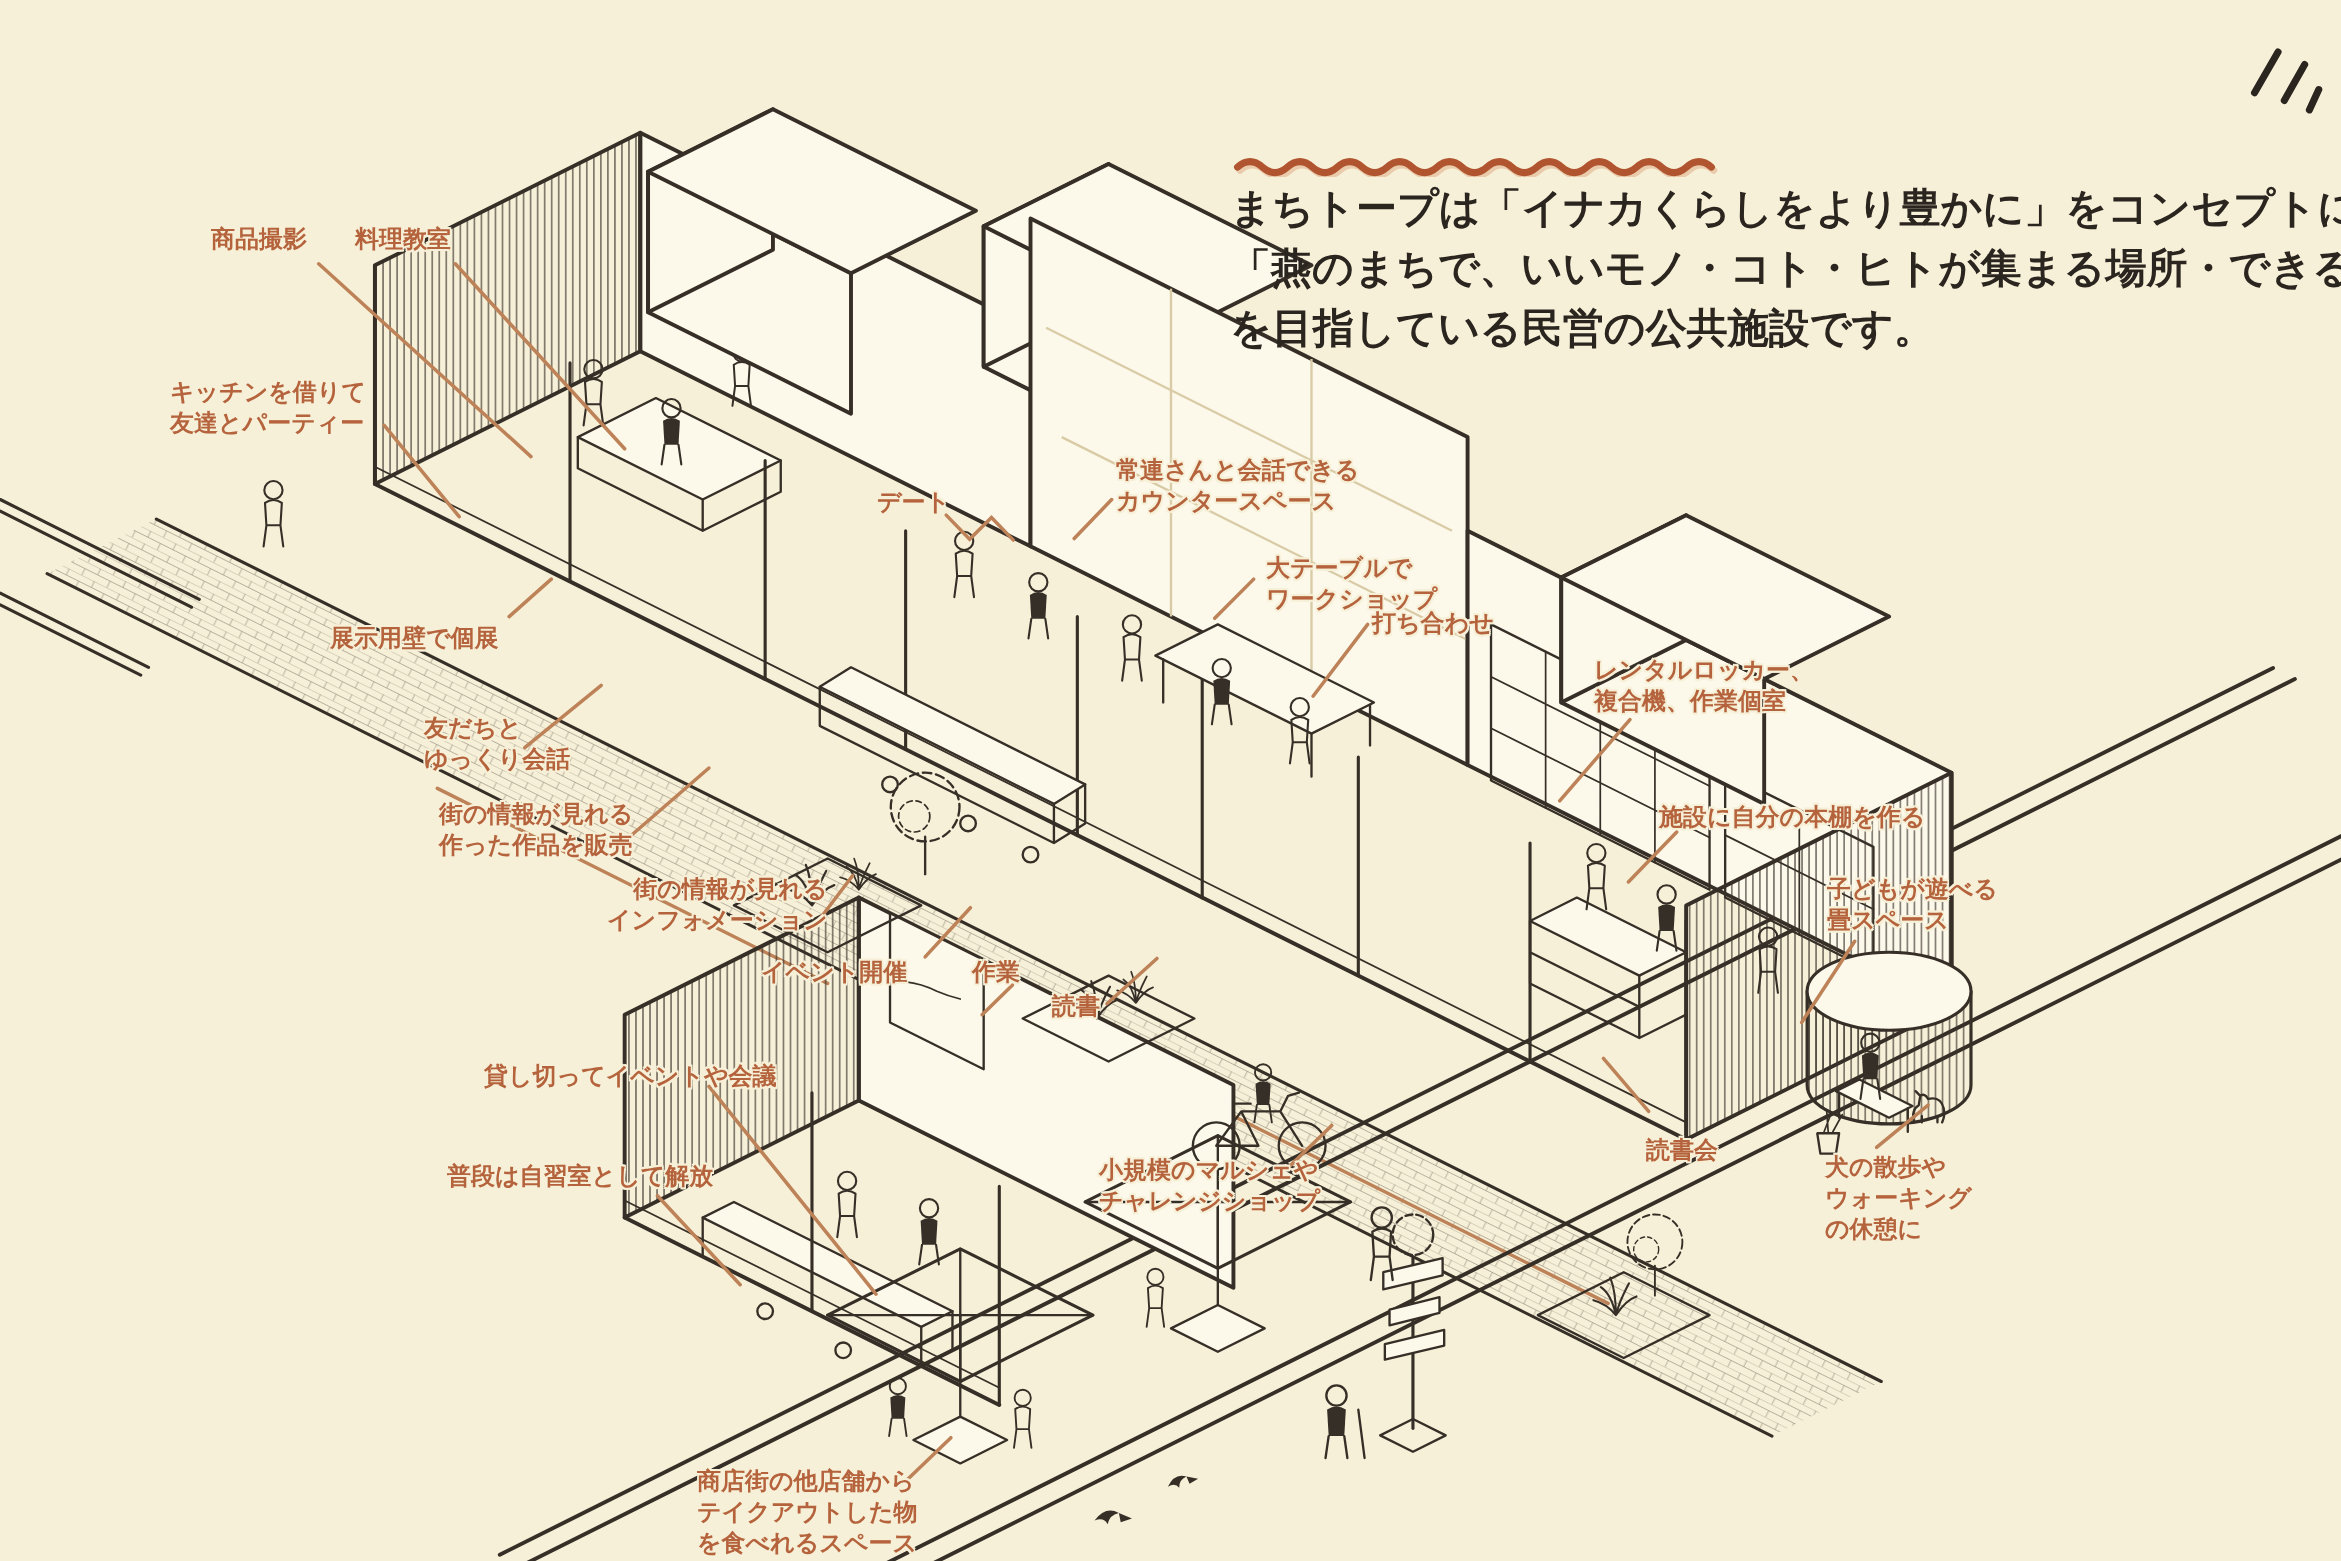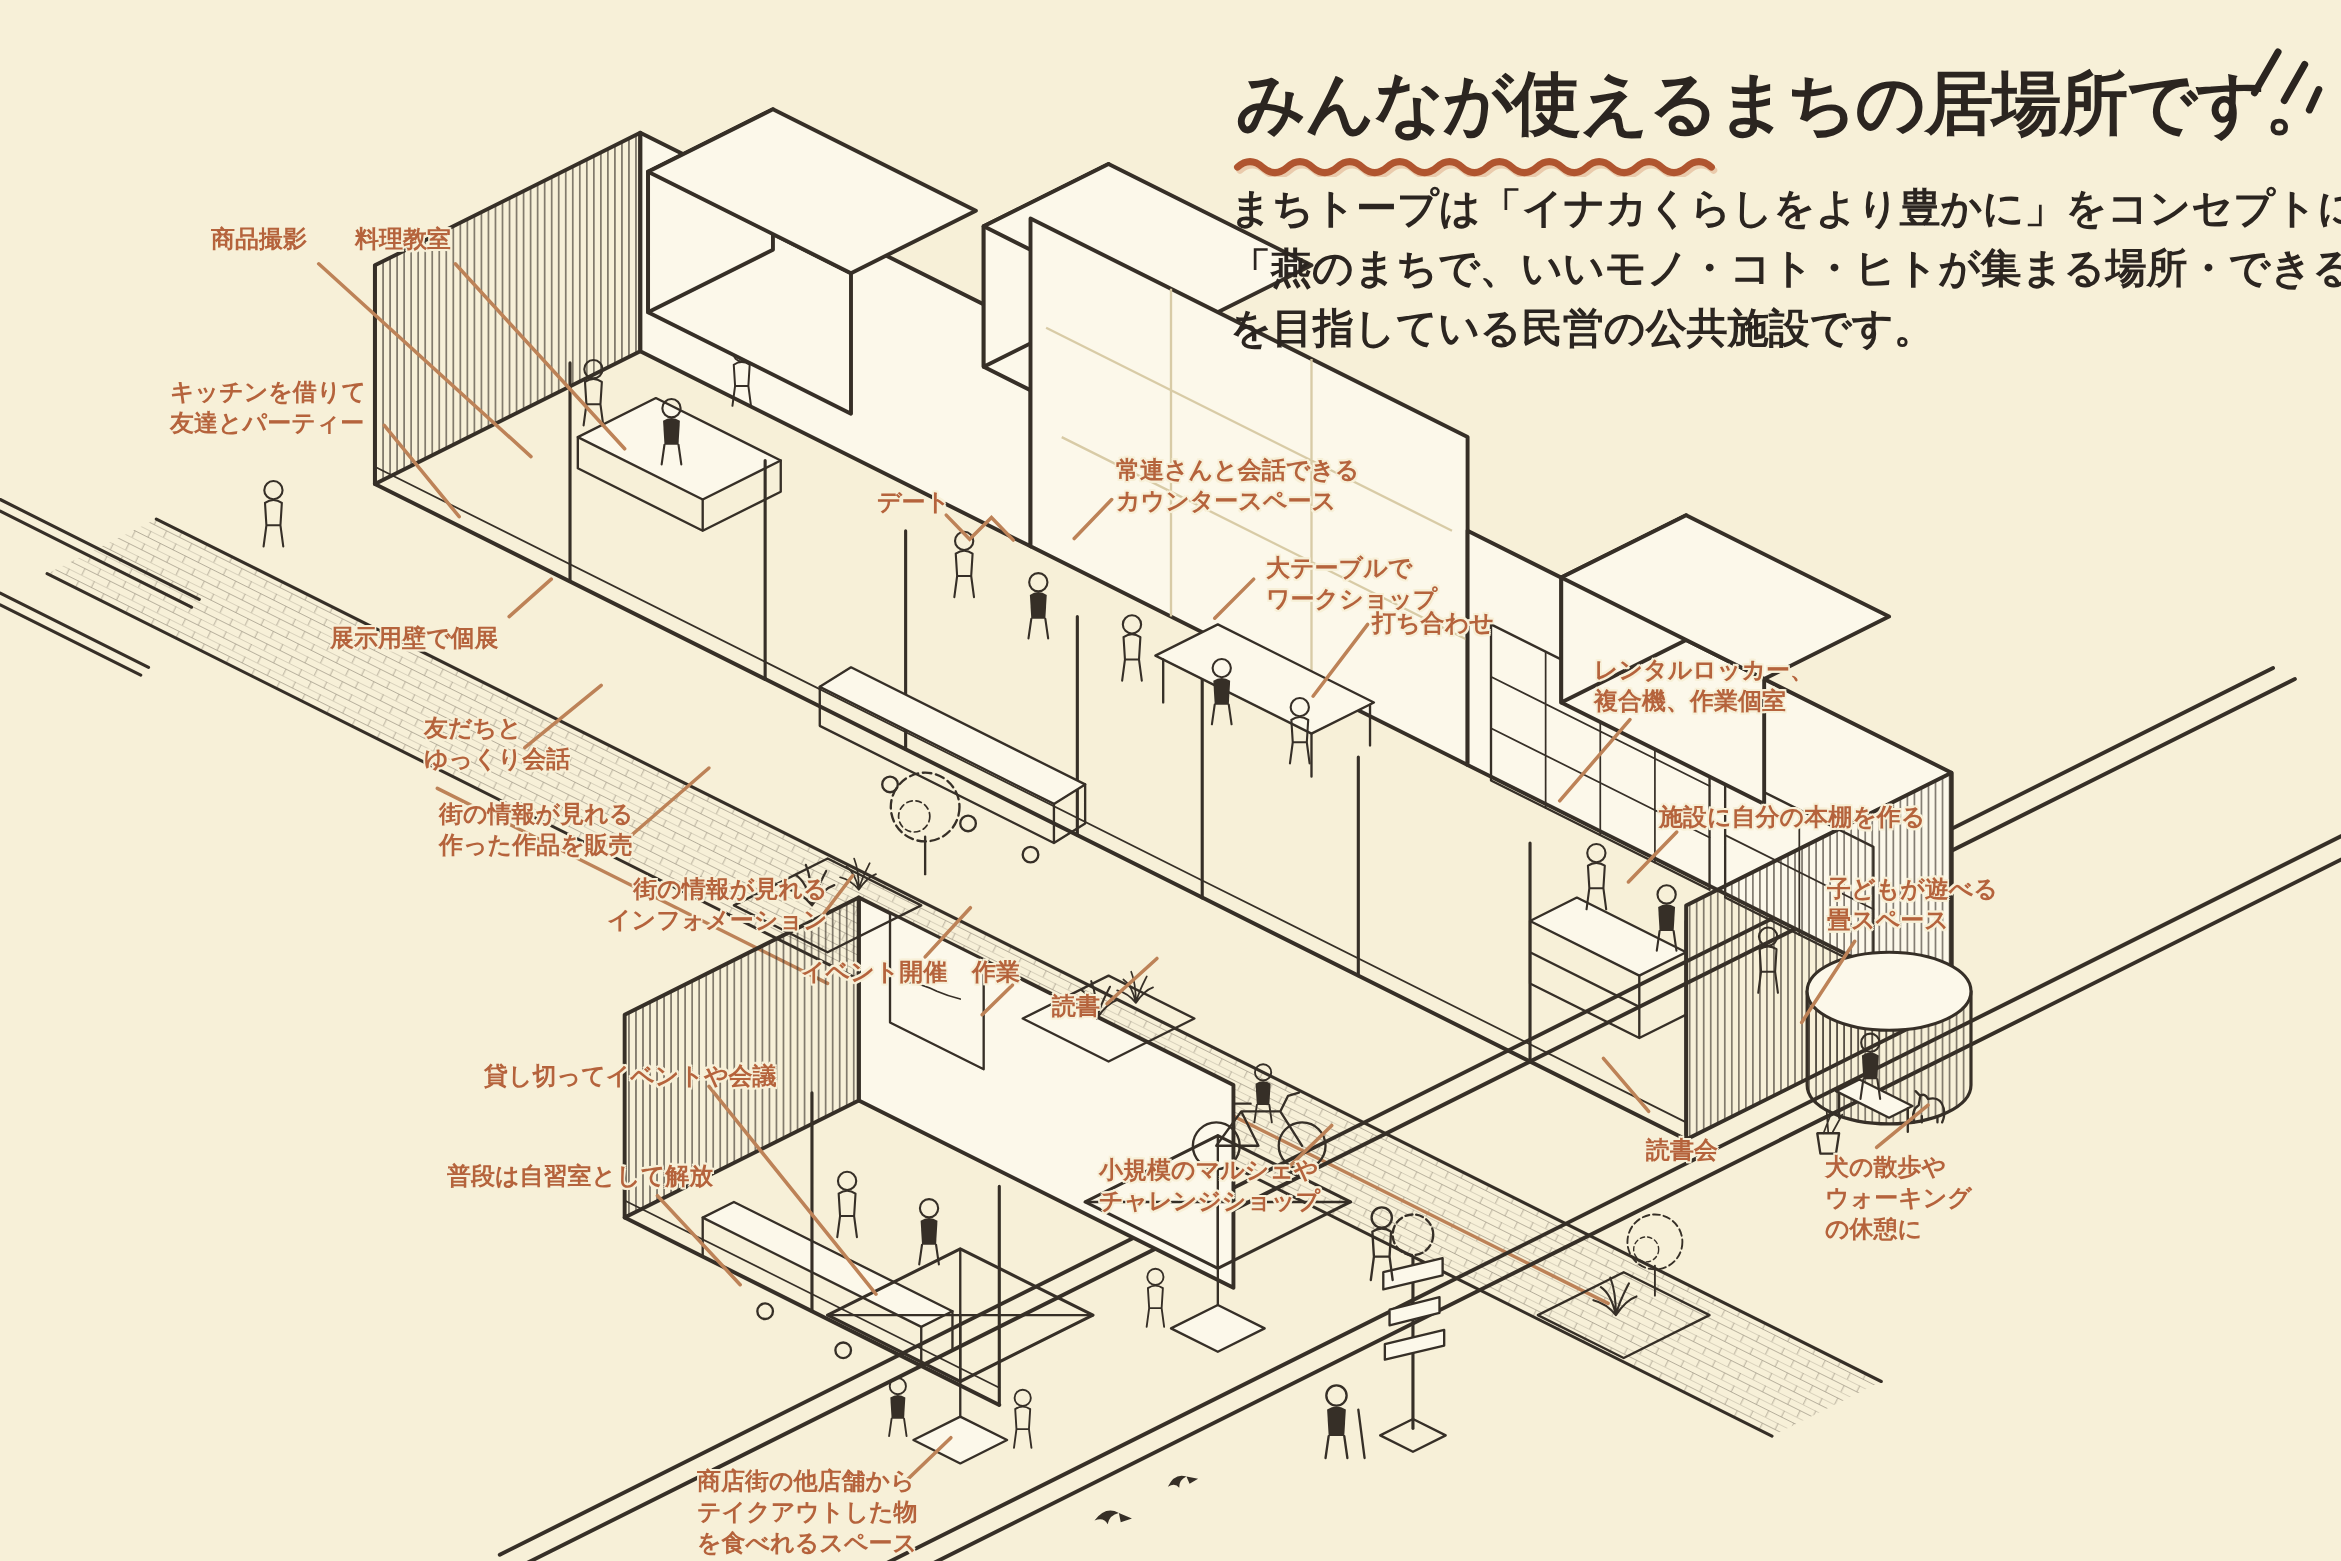--- a/index.html
+++ b/index.html
@@ -249,21 +249,20 @@
       <line x1="2148" y1="1066" x2="2086" y2="1130" stroke="#bd8257" stroke-width="4.5" stroke-linecap="round"></line>
       <line x1="2376" y1="1206" x2="2308" y2="1310" stroke="#bd8257" stroke-width="4.5" stroke-linecap="round"></line>
       <line x1="2112" y1="1424" x2="2054" y2="1356" stroke="#bd8257" stroke-width="4.5" stroke-linecap="round"></line>
       <line x1="2470" y1="1416" x2="2404" y2="1470" stroke="#bd8257" stroke-width="4.5" stroke-linecap="round"></line>
       <line x1="908" y1="1392" x2="1122" y2="1658" stroke="#bd8257" stroke-width="4.5" stroke-linecap="round"></line>
       <line x1="842" y1="1532" x2="948" y2="1646" stroke="#bd8257" stroke-width="4.5" stroke-linecap="round"></line>
       <line x1="1648" y1="1498" x2="1706" y2="1442" stroke="#bd8257" stroke-width="4.5" stroke-linecap="round"></line>
       <line x1="1162" y1="1896" x2="1218" y2="1842" stroke="#bd8257" stroke-width="4.5" stroke-linecap="round"></line>
     </svg>
 
-  <h1 id="title">みんなが使えるまちの居場所です。</h1>
 
   <svg id="underline-svg" width="515" height="26.5" viewBox="0 0 660 34">
     <path d="M8,22 Q24,8 40,22 T72,22 T104,22 T136,22 T168,22 T200,22 T232,22 T264,22 T296,22 T328,22 T360,22 T392,22 T424,22 T456,22 T488,22 T520,22 T552,22 T584,22 T616,22" fill="none" stroke="#d99d78" stroke-width="9" stroke-linecap="round" opacity="0.45" transform="translate(3,4)"></path>
     <path d="M8,22 Q24,8 40,22 T72,22 T104,22 T136,22 T168,22 T200,22 T232,22 T264,22 T296,22 T328,22 T360,22 T392,22 T424,22 T456,22 T488,22 T520,22 T552,22 T584,22 T616,22" fill="none" stroke="var(--underline)" stroke-width="9" stroke-linecap="round"></path>
   </svg>
 
   <svg id="emphasis-svg" width="94" height="94" viewBox="0 0 120 120">
     <path d="M16,66 L46,14 M54,76 L80,30 M86,88 L98,62" stroke="#2b2520" stroke-width="9" stroke-linecap="round" fill="none"></path>
   </svg>
 
@@ -292,21 +291,21 @@
         <span>ゆっくり会話</span>
       </div>
       <div class="map-label" style="left: 439px; top: 798px;">
         <span>街の情報が見れる</span>
         <span>作った作品を販売</span>
       </div>
       <div class="map-label" style="left: 607px; top: 873px; text-align: right;">
         <span>街の情報が見れる</span>
         <span>インフォメーション</span>
       </div>
-      <div class="map-label" style="left: 761px; top: 956px; margin-left: 40px;">
+      <div class="map-label" style="left: 761px; top: 956px;">
         <span>イベント開催</span>
       </div>
       <div class="map-label" style="left: 972px; top: 956px;">
         <span>作業</span>
       </div>
       <div class="map-label" style="left: 1052px; top: 990px;">
         <span>読書</span>
       </div>
       <div class="map-label" style="left: 877px; top: 486px;">
         <span>デート</span>

